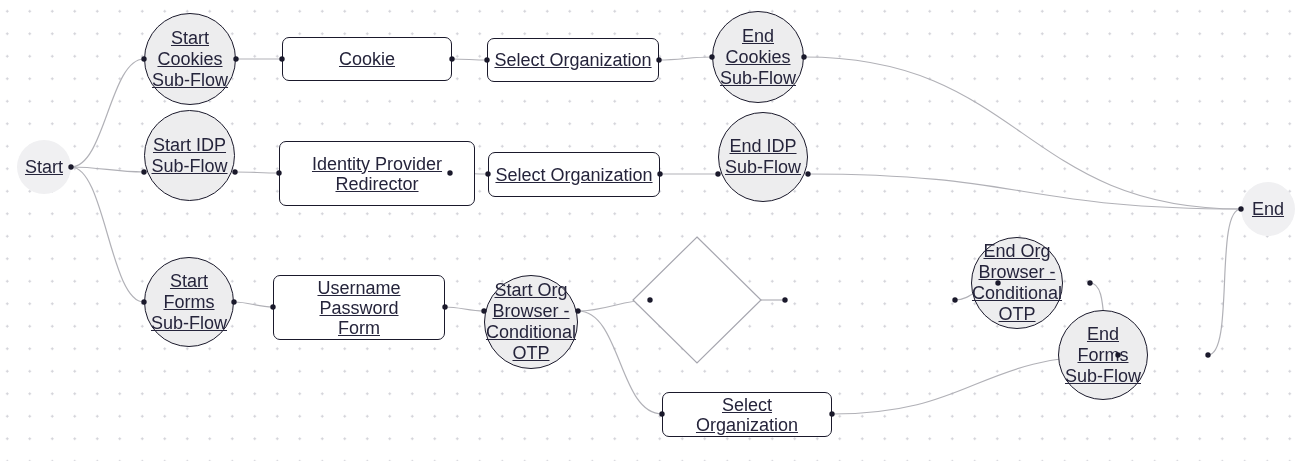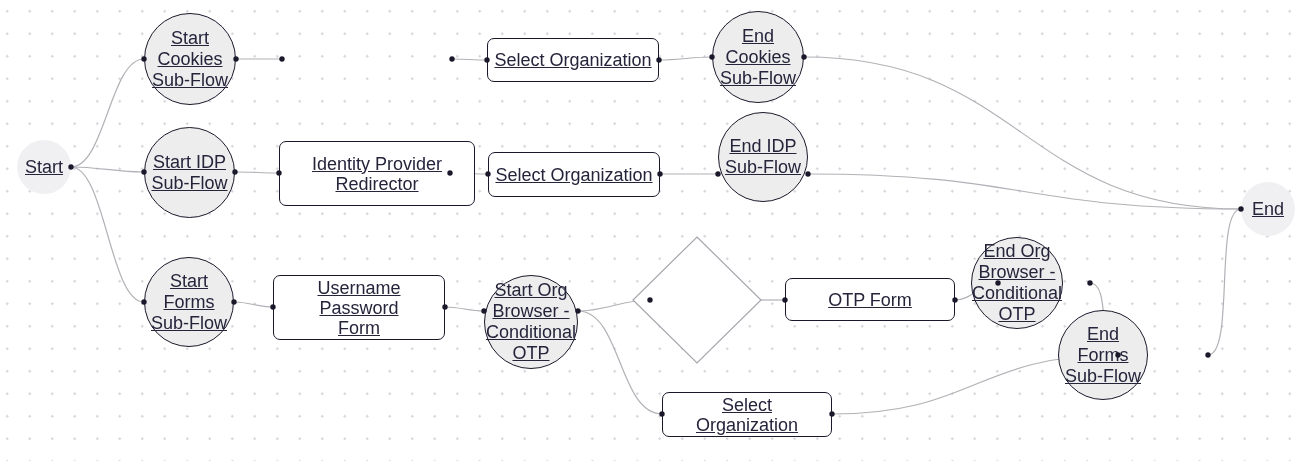--- a/index.html
+++ b/index.html
@@ -56,30 +56,33 @@
   </svg>
 
   <div class="node terminal" style="left:17px; top:140px; width:54px; height:54px;">
     <span>Start</span>
   </div>
 
   <div class="node node-circle" style="left:144px; top:13px; width:92px; height:92px;">
     <span>Start<br>Cookies<br>Sub-Flow</span>
   </div>
 
+  <div class="node node-rect" style="left:282px; top:37px; width:170px; height:44px;">
+    <span>Cookie</span>
+  </div>
 
   <div class="node node-rect" style="left:487px; top:38px; width:172px; height:44px;">
     <span>Select Organization</span>
   </div>
 
   <div class="node node-circle" style="left:712px; top:11px; width:92px; height:92px;">
     <span>End<br>Cookies<br>Sub-Flow</span>
   </div>
 
-  <div class="node node-circle" style="left:144px; top:127px; width:91px; height:91px;">
+  <div class="node node-circle" style="left:144px; top:110px; width:91px; height:91px;">
     <span>Start IDP<br>Sub-Flow</span>
   </div>
 
   <div class="node node-rect" style="left:279px; top:141px; width:196px; height:65px;">
     <span>Identity Provider<br>Redirector</span>
   </div>
 
   <div class="node node-rect" style="left:488px; top:152px; width:172px; height:45px;">
     <span>Select Organization</span>
   </div>
@@ -94,23 +97,20 @@
 
   <div class="node node-rect" style="left:273px; top:275px; width:172px; height:65px;">
     <span>Username Password<br>Form</span>
   </div>
 
   <div class="node node-circle" style="left:484px; top:275px; width:94px; height:94px;">
     <span>Start Org<br>Browser -<br>Conditional<br>OTP</span>
   </div>
 
 
-  <div class="node node-rect" style="left:785px; top:278px; width:170px; height:43px;">
-    <span>OTP Form</span>
-  </div>
 
   <div class="node node-circle" style="left:971px; top:237px; width:92px; height:92px;">
     <span>End Org<br>Browser -<br>Conditional<br>OTP</span>
   </div>
 
   <div class="node node-rect" style="left:662px; top:392px; width:170px; height:45px;">
     <span>Select Organization</span>
   </div>
 
   <div class="node node-circle" style="left:1058px; top:310px; width:90px; height:90px;">

